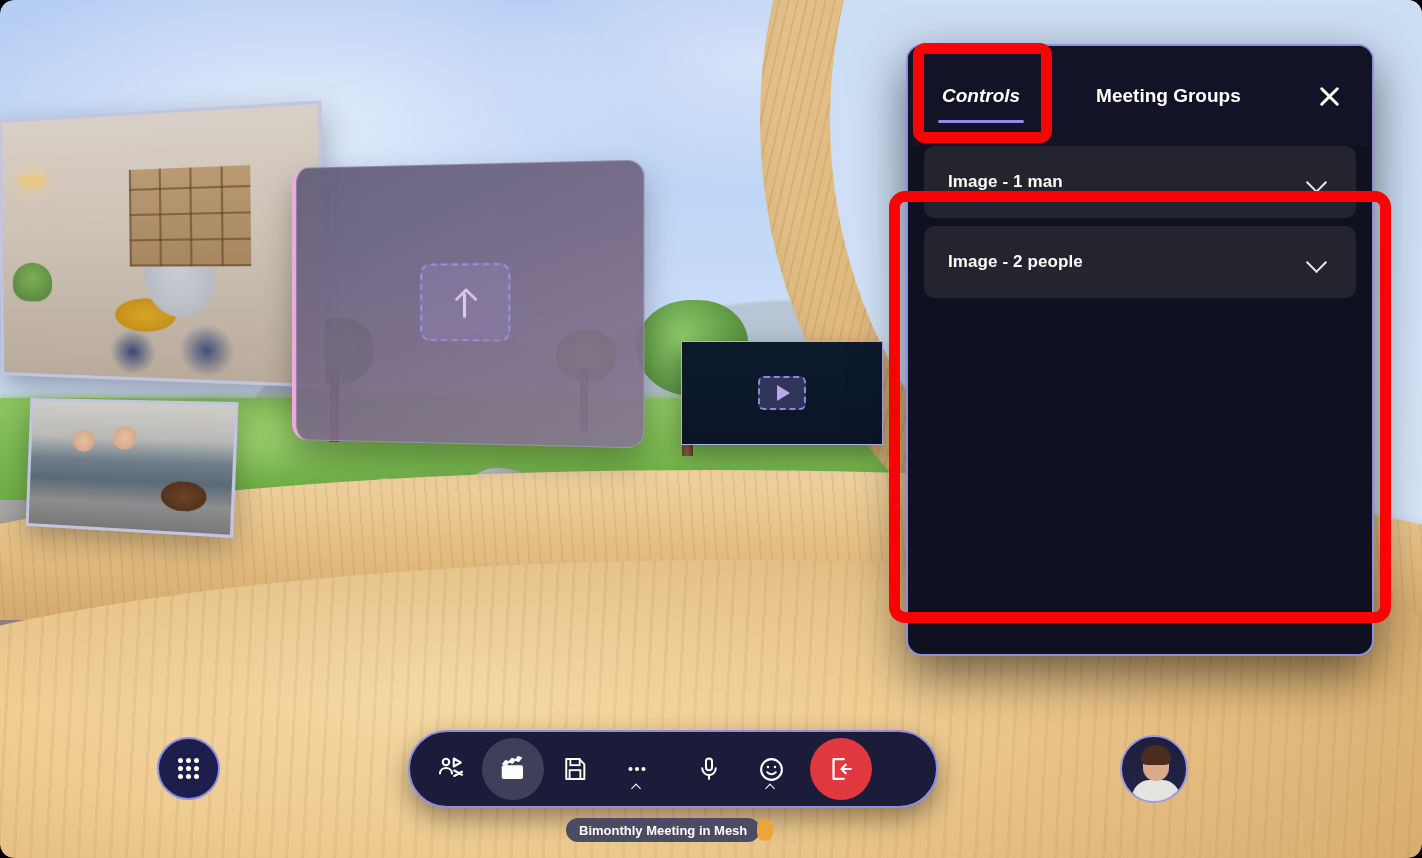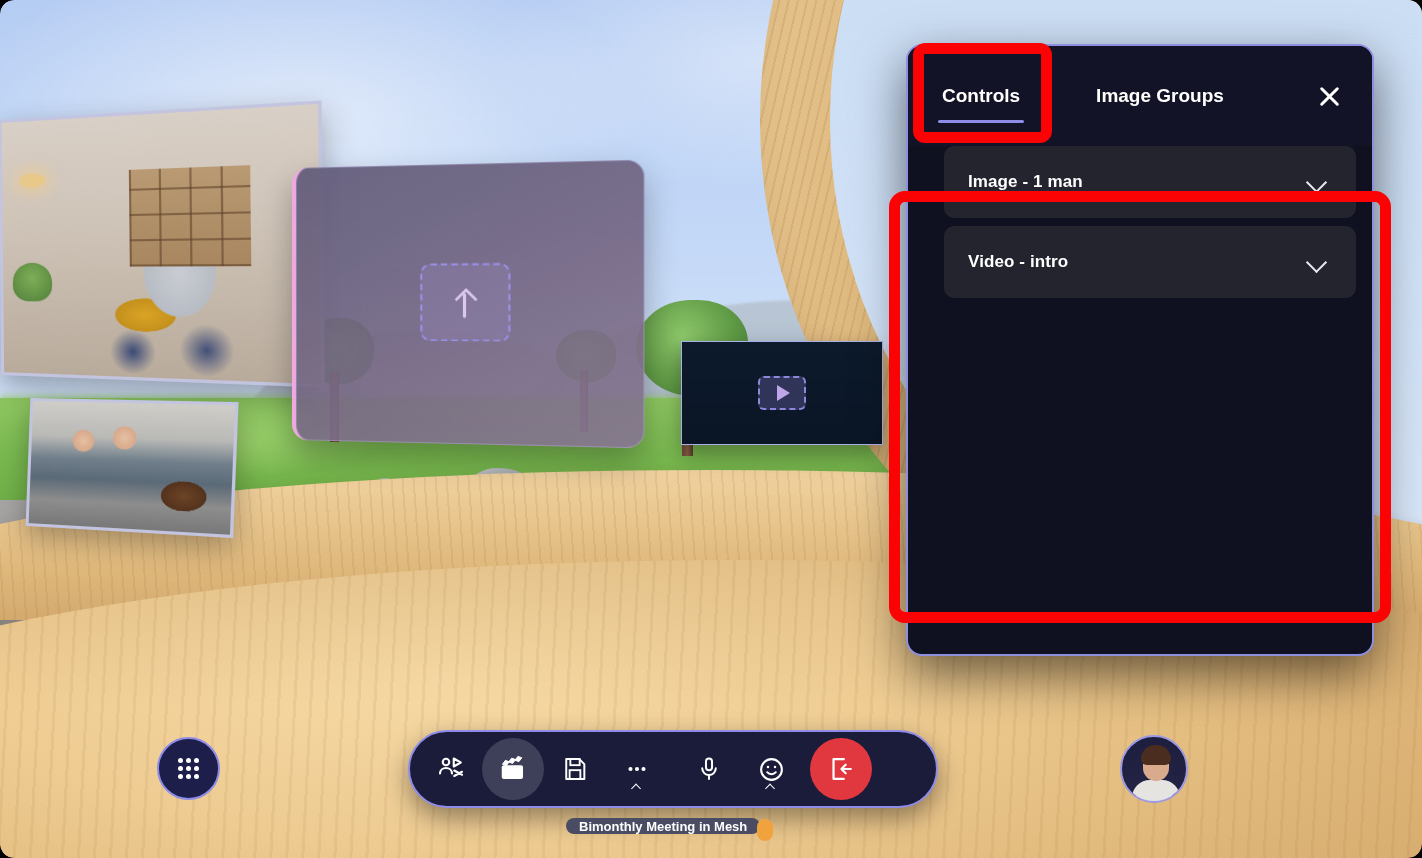--- a/index.html
+++ b/index.html
@@ -210,21 +210,21 @@
   .panel-header {
     position: relative; height: 100px;
     display: flex; align-items: center;
     background: #121326;
   }
   .tab {
     position: relative;
     color: #fff; font-size: 19px; font-weight: 700;
     padding: 0 4px; cursor: pointer;
   }
-  .tab-controls { margin-left: 30px; }
+  .tab-controls { margin-left: 30px; font-style: italic; }
   .tab-underline {
     position: absolute; left: 0; right: 0; bottom: -16px; height: 3px;
     background: #8f8ce8; border-radius: 2px;
   }
   .tab-action { margin-left: 68px; }
   .close-x {
     position: absolute; right: 28px; top: 50%; transform: translateY(-50%);
     width: 30px; height: 30px; cursor: pointer;
   }
   .close-x::before, .close-x::after {
@@ -254,21 +254,20 @@
     padding: 0 16px;
     display: flex; flex-direction: column; gap: 8px;
   }
   .list-item {
     height: 72px;
     background: #23242e;
     border-radius: 10px;
     display: flex; align-items: center; justify-content: space-between;
     padding: 0 30px 0 24px;
     cursor: pointer;
-    margin-left: 20px;
   }
   .list-item-label { color: #fff; font-size: 17px; font-weight: 700; letter-spacing: .1px; }
   .chev {
     width: 18px; height: 18px; position: relative;
   }
   .chev::before {
     content:""; position:absolute; left:1px; top:2px; width:13px; height:13px;
     border-right:2.5px solid #e9e9f2; border-bottom:2.5px solid #e9e9f2;
     transform: rotate(45deg);
   }
@@ -319,21 +318,21 @@
     position:absolute; bottom: 8px; left: 50%; transform: translateX(-50%);
     width: 9px; height: 9px;
   }
   .tb-caret::before {
     content:""; position:absolute; left:0; top:2px; width:6px; height:6px;
     border-left:1.8px solid #fff; border-top:1.8px solid #fff;
     transform: rotate(45deg);
   }
 
   .meeting-chip {
-    position: absolute; left: 566px; top: 818px; height: 16px;
+    position: absolute; left: 566px; top: 818px; height: 24px;
     background: #4a4c63;
     border-radius: 12px;
     color: #fff; font-size: 13px; font-weight: 700;
     display: flex; align-items: center; padding: 0 13px;
     white-space: nowrap;
   }
   .meeting-dot {
     position: absolute; left: 757px; top: 819px;
     width: 16px; height: 22px; border-radius: 8px;
     background: #f0a33c;
@@ -410,33 +409,33 @@
   </div>
 
   <div class="controls-panel">
 
     <div class="panel-header">
       <div class="tab tab-controls">
         <span>Controls</span>
         <span class="tab-underline"></span>
       </div>
       <div class="tab tab-action">
-        <span>Image Groups</span>
+        <span>Meeting Groups</span>
       </div>
       <div class="close-x"></div>
     </div>
 
 
     <div class="list-wrap">
       <div class="list-item">
         <span class="list-item-label">Image - 1 man</span>
         <span class="chev"></span>
       </div>
       <div class="list-item">
-        <span class="list-item-label">Video - intro</span>
+        <span class="list-item-label">Image - 2 people</span>
         <span class="chev"></span>
       </div>
     </div>
   </div>
 
   <div class="anno anno-tab"></div>
   <div class="anno anno-list"></div>
 
   <div class="app-launcher">
     <span></span>

